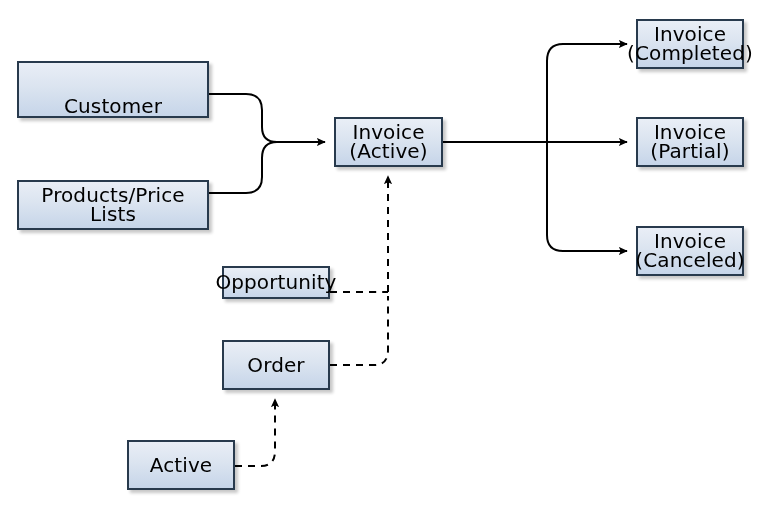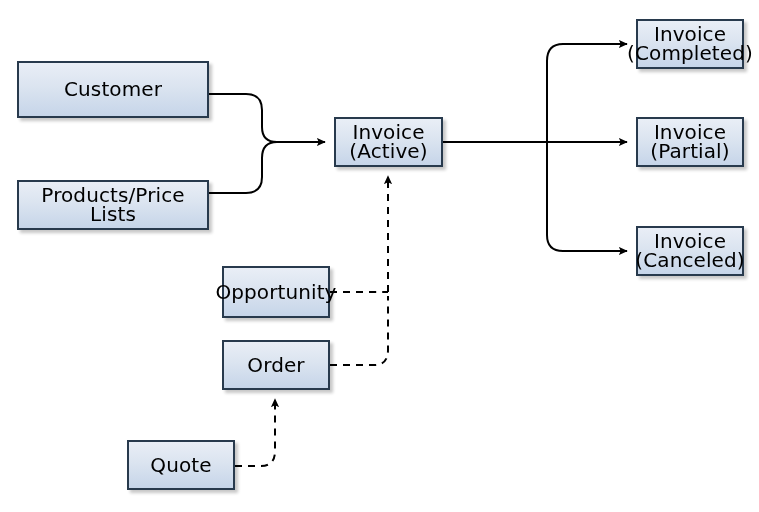--- a/index.html
+++ b/index.html
@@ -79,21 +79,21 @@
 
     <path d="M388,292 L388,176" fill="none" stroke="#000000" stroke-width="2" stroke-dasharray="7,6" marker-end="url(#arrowhead)"></path>
 
     <path d="M330,292 L374,292 Q388,292 388,292" fill="none" stroke="#000000" stroke-width="2" stroke-dasharray="7,6"></path>
 
     <path d="M330,365 L374,365 Q388,365 388,350 L388,296" fill="none" stroke="#000000" stroke-width="2" stroke-dasharray="7,6"></path>
 
     <path d="M235,466 L261,466 Q275,466 275,451 L275,399" fill="none" stroke="#000000" stroke-width="2" stroke-dasharray="7,6" marker-end="url(#arrowhead)"></path>
   </svg>
 
-  <div class="node" style="left:17px; top:61px; width:192px; height:57px;">
+  <div class="node" style="left:17px; top:61px; width:192px; height:57px;align-items:flex-end;">
     <span class="node-label">Customer</span>
   </div>
 
   <div class="node" style="left:17px; top:168px; width:192px; height:50px;margin-top:12px;">
     <span class="node-label">Products/Price Lists</span>
   </div>
 
   <div class="node" style="left:334px; top:117px; width:109px; height:50px;">
     <span class="node-label">Invoice
 (Active)</span>
@@ -107,25 +107,25 @@
   <div class="node" style="left:636px; top:117px; width:108px; height:50px;">
     <span class="node-label">Invoice
 (Partial)</span>
   </div>
 
   <div class="node" style="left:636px; top:226px; width:108px; height:50px;">
     <span class="node-label">Invoice
 (Canceled)</span>
   </div>
 
-  <div class="node" style="left:222px; top:266px; width:108px; height:52px;">
+  <div class="node" style="left:222px; top:266px; width:108px; height:33px;">
     <span class="node-label">Opportunity</span>
   </div>
 
   <div class="node" style="left:222px; top:340px; width:108px; height:50px;">
     <span class="node-label">Order</span>
   </div>
 
   <div class="node" style="left:127px; top:440px; width:108px; height:50px;">
-    <span class="node-label">Quote</span>
+    <span class="node-label">Active</span>
   </div>
 
 </div>
 
 </body></html>

